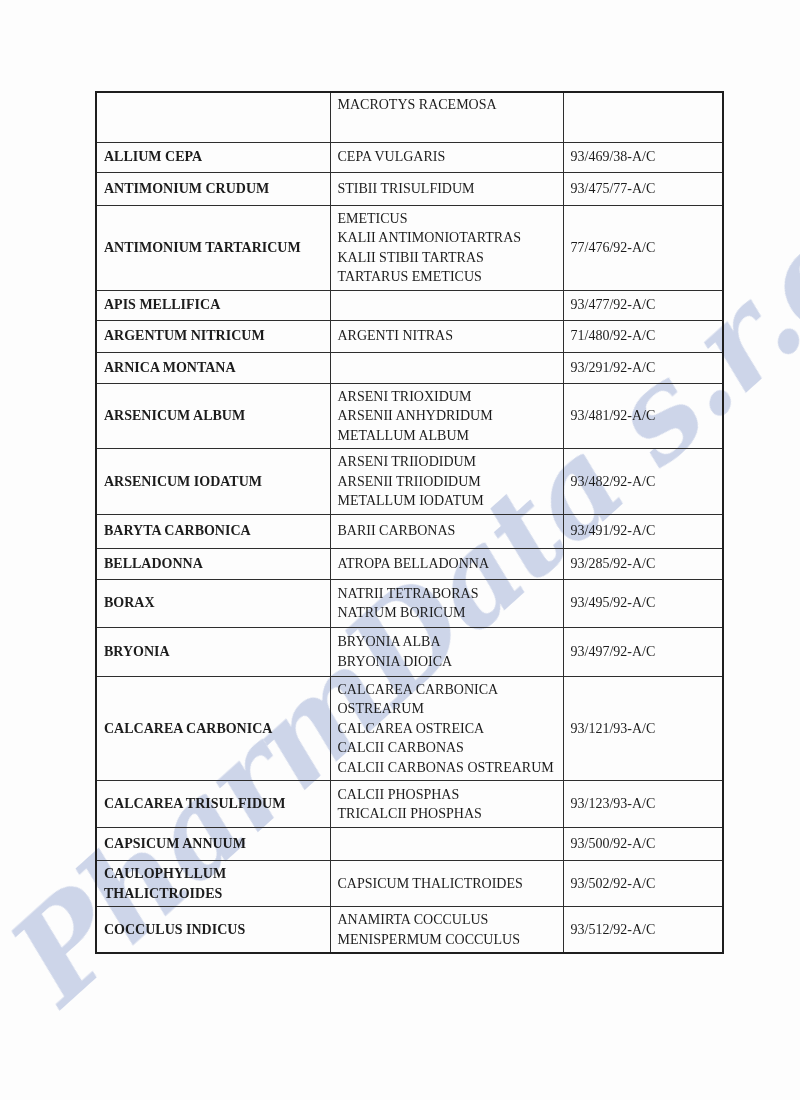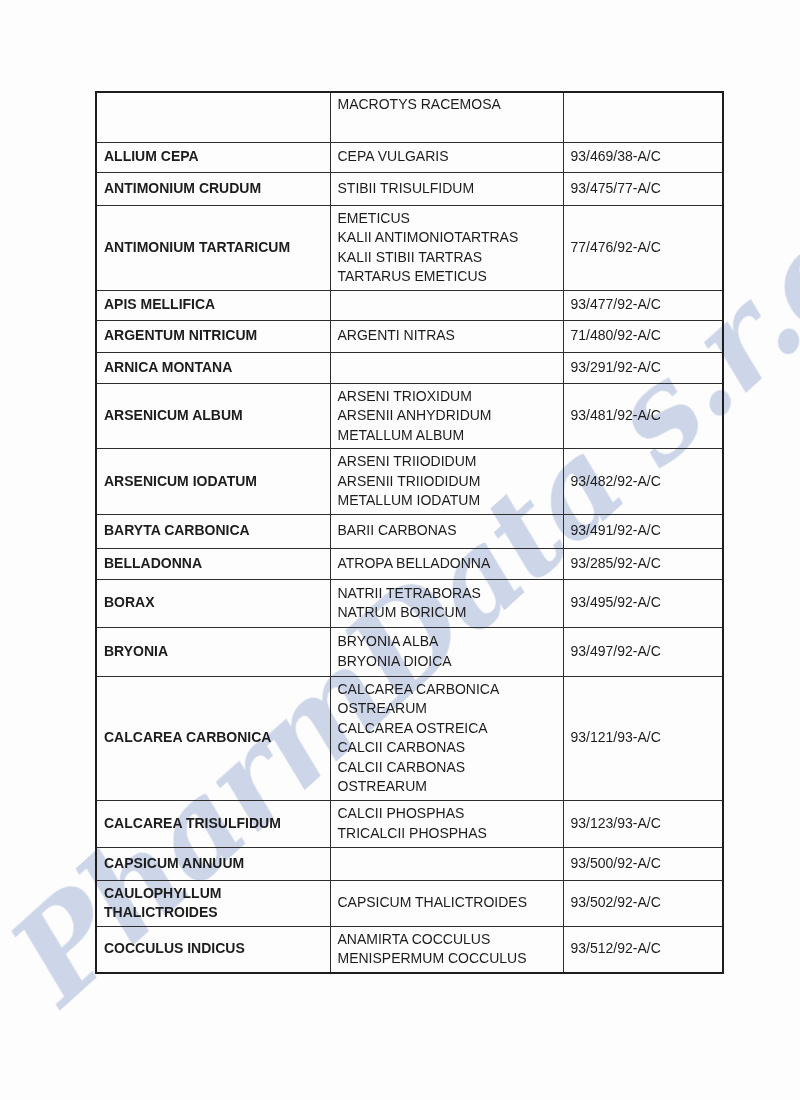--- a/index.html
+++ b/index.html
@@ -36,20 +36,21 @@
   table.subst {
     position: absolute;
     left: 95px;
     top: 91px;
     width: 627px;
     border-collapse: collapse;
     table-layout: fixed;
     z-index: 1;
     background: transparent;
     border: 2px solid #1e1e1e;
+    font-family: Liberation Serif, serif;
   }
   table.subst td {
     border: 1px solid #2e2e2e;
     vertical-align: middle;
     padding: 3px 6px 3px 7px;
     font-size: 14px;
     line-height: 19.5px;
     color: #1c1c1c;
     white-space: pre-line;
     overflow: hidden;

